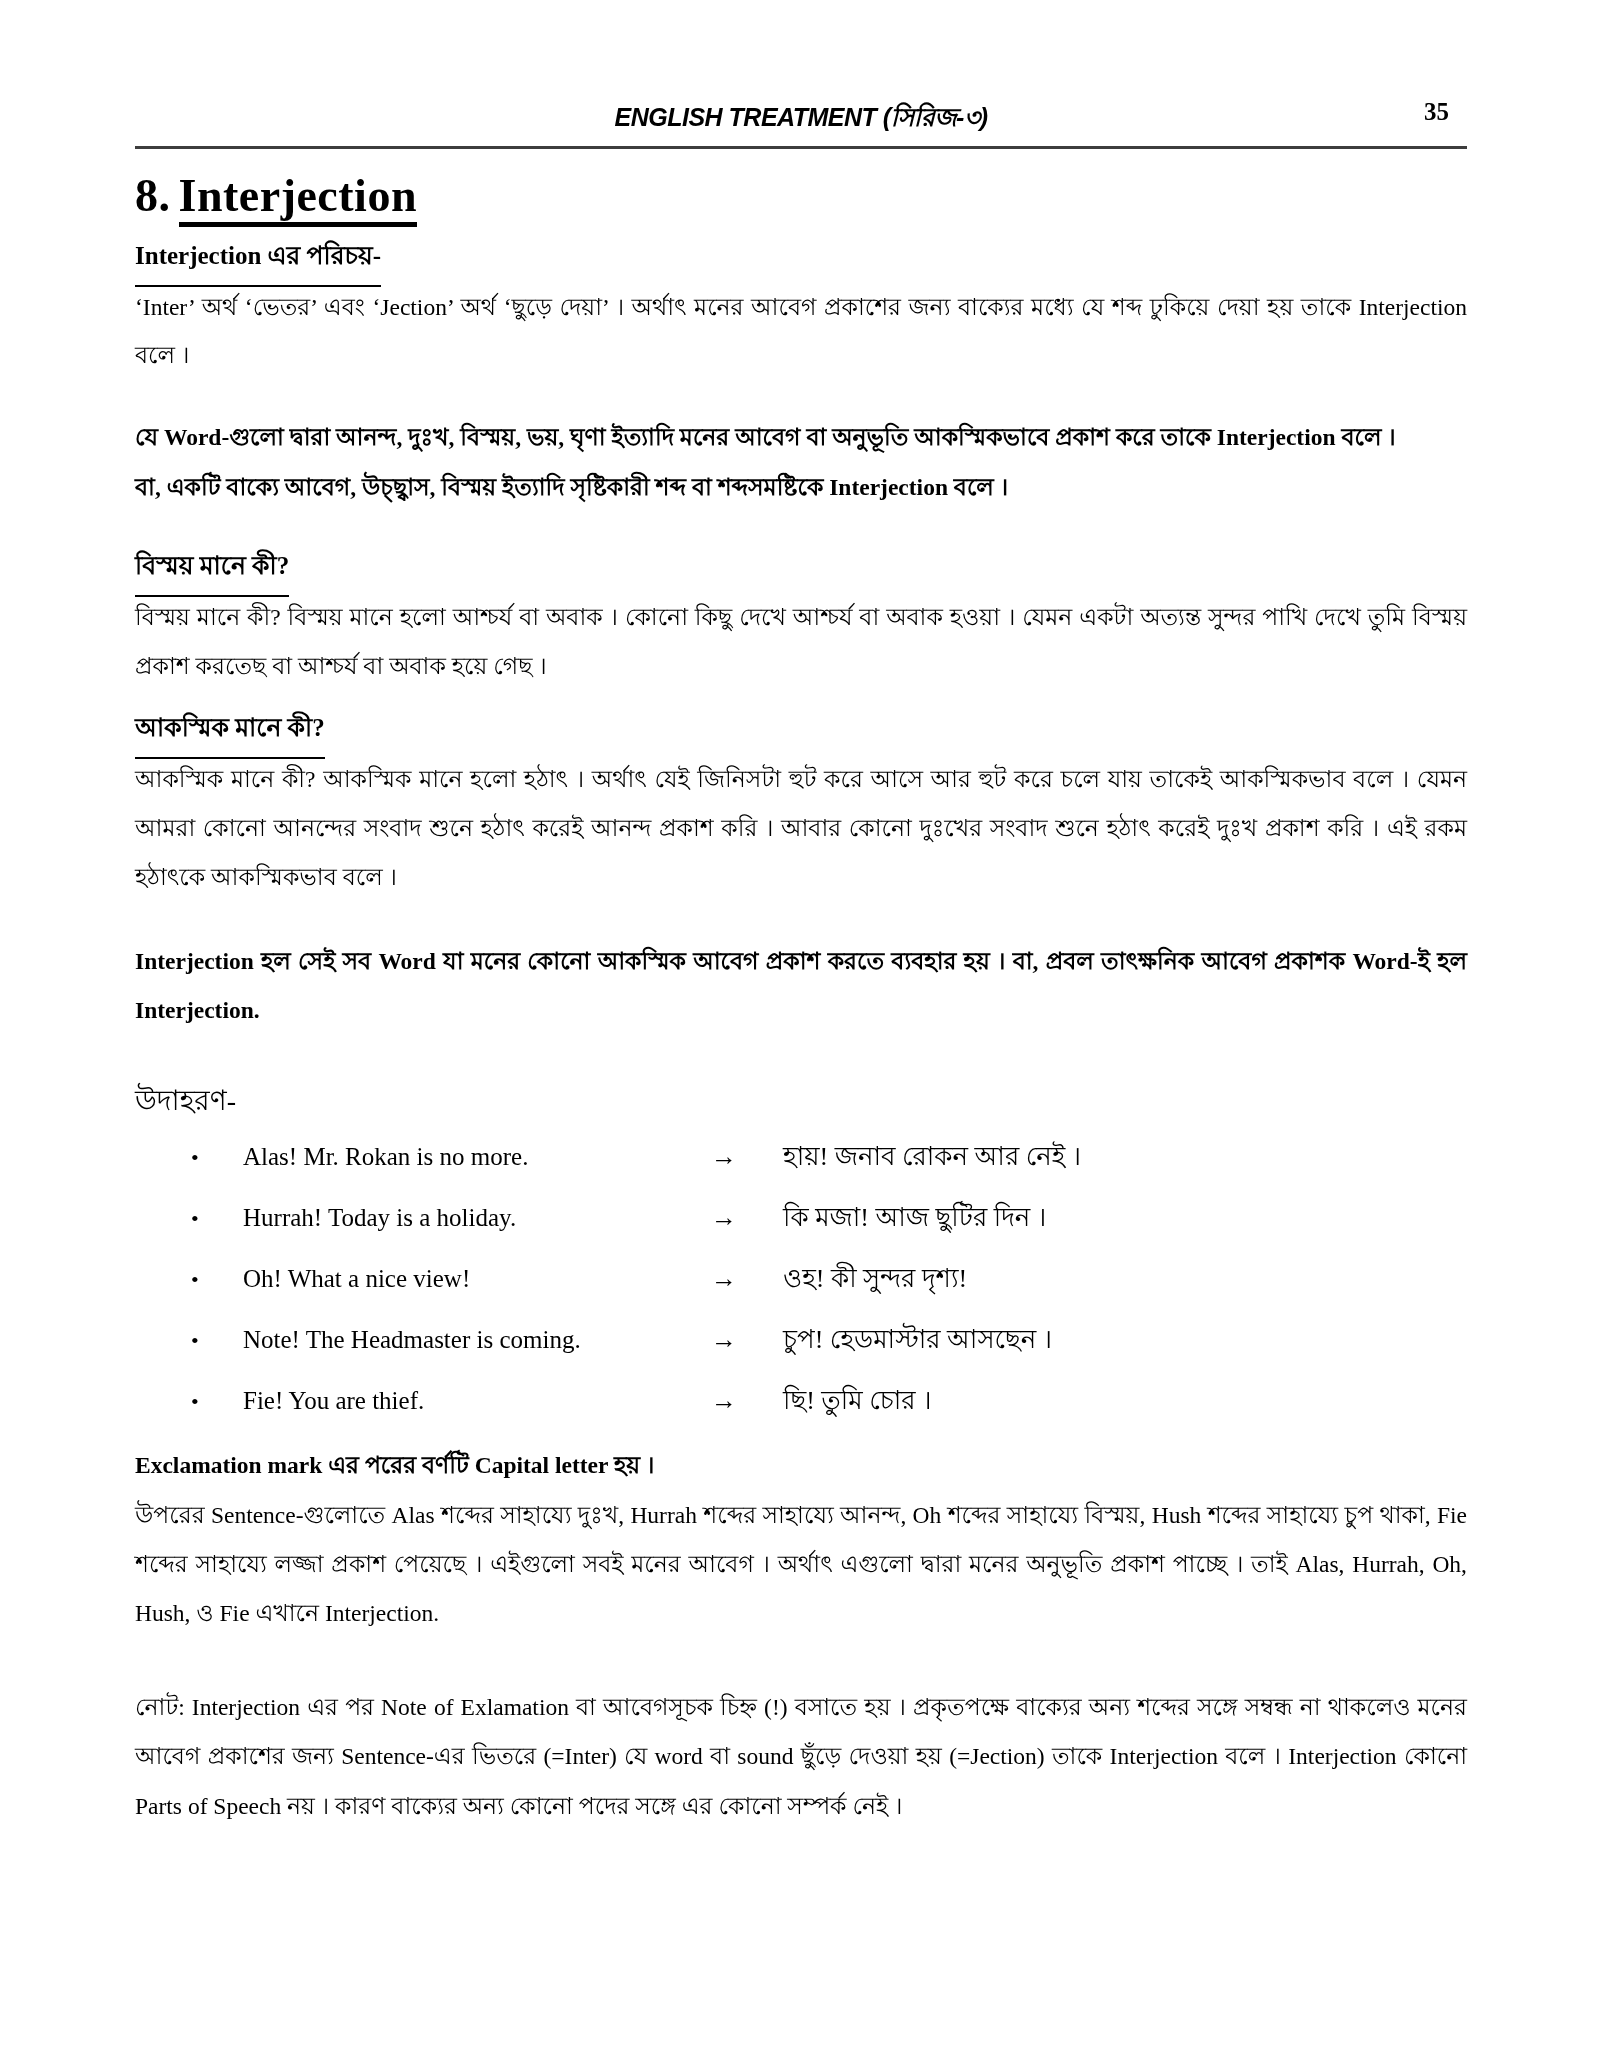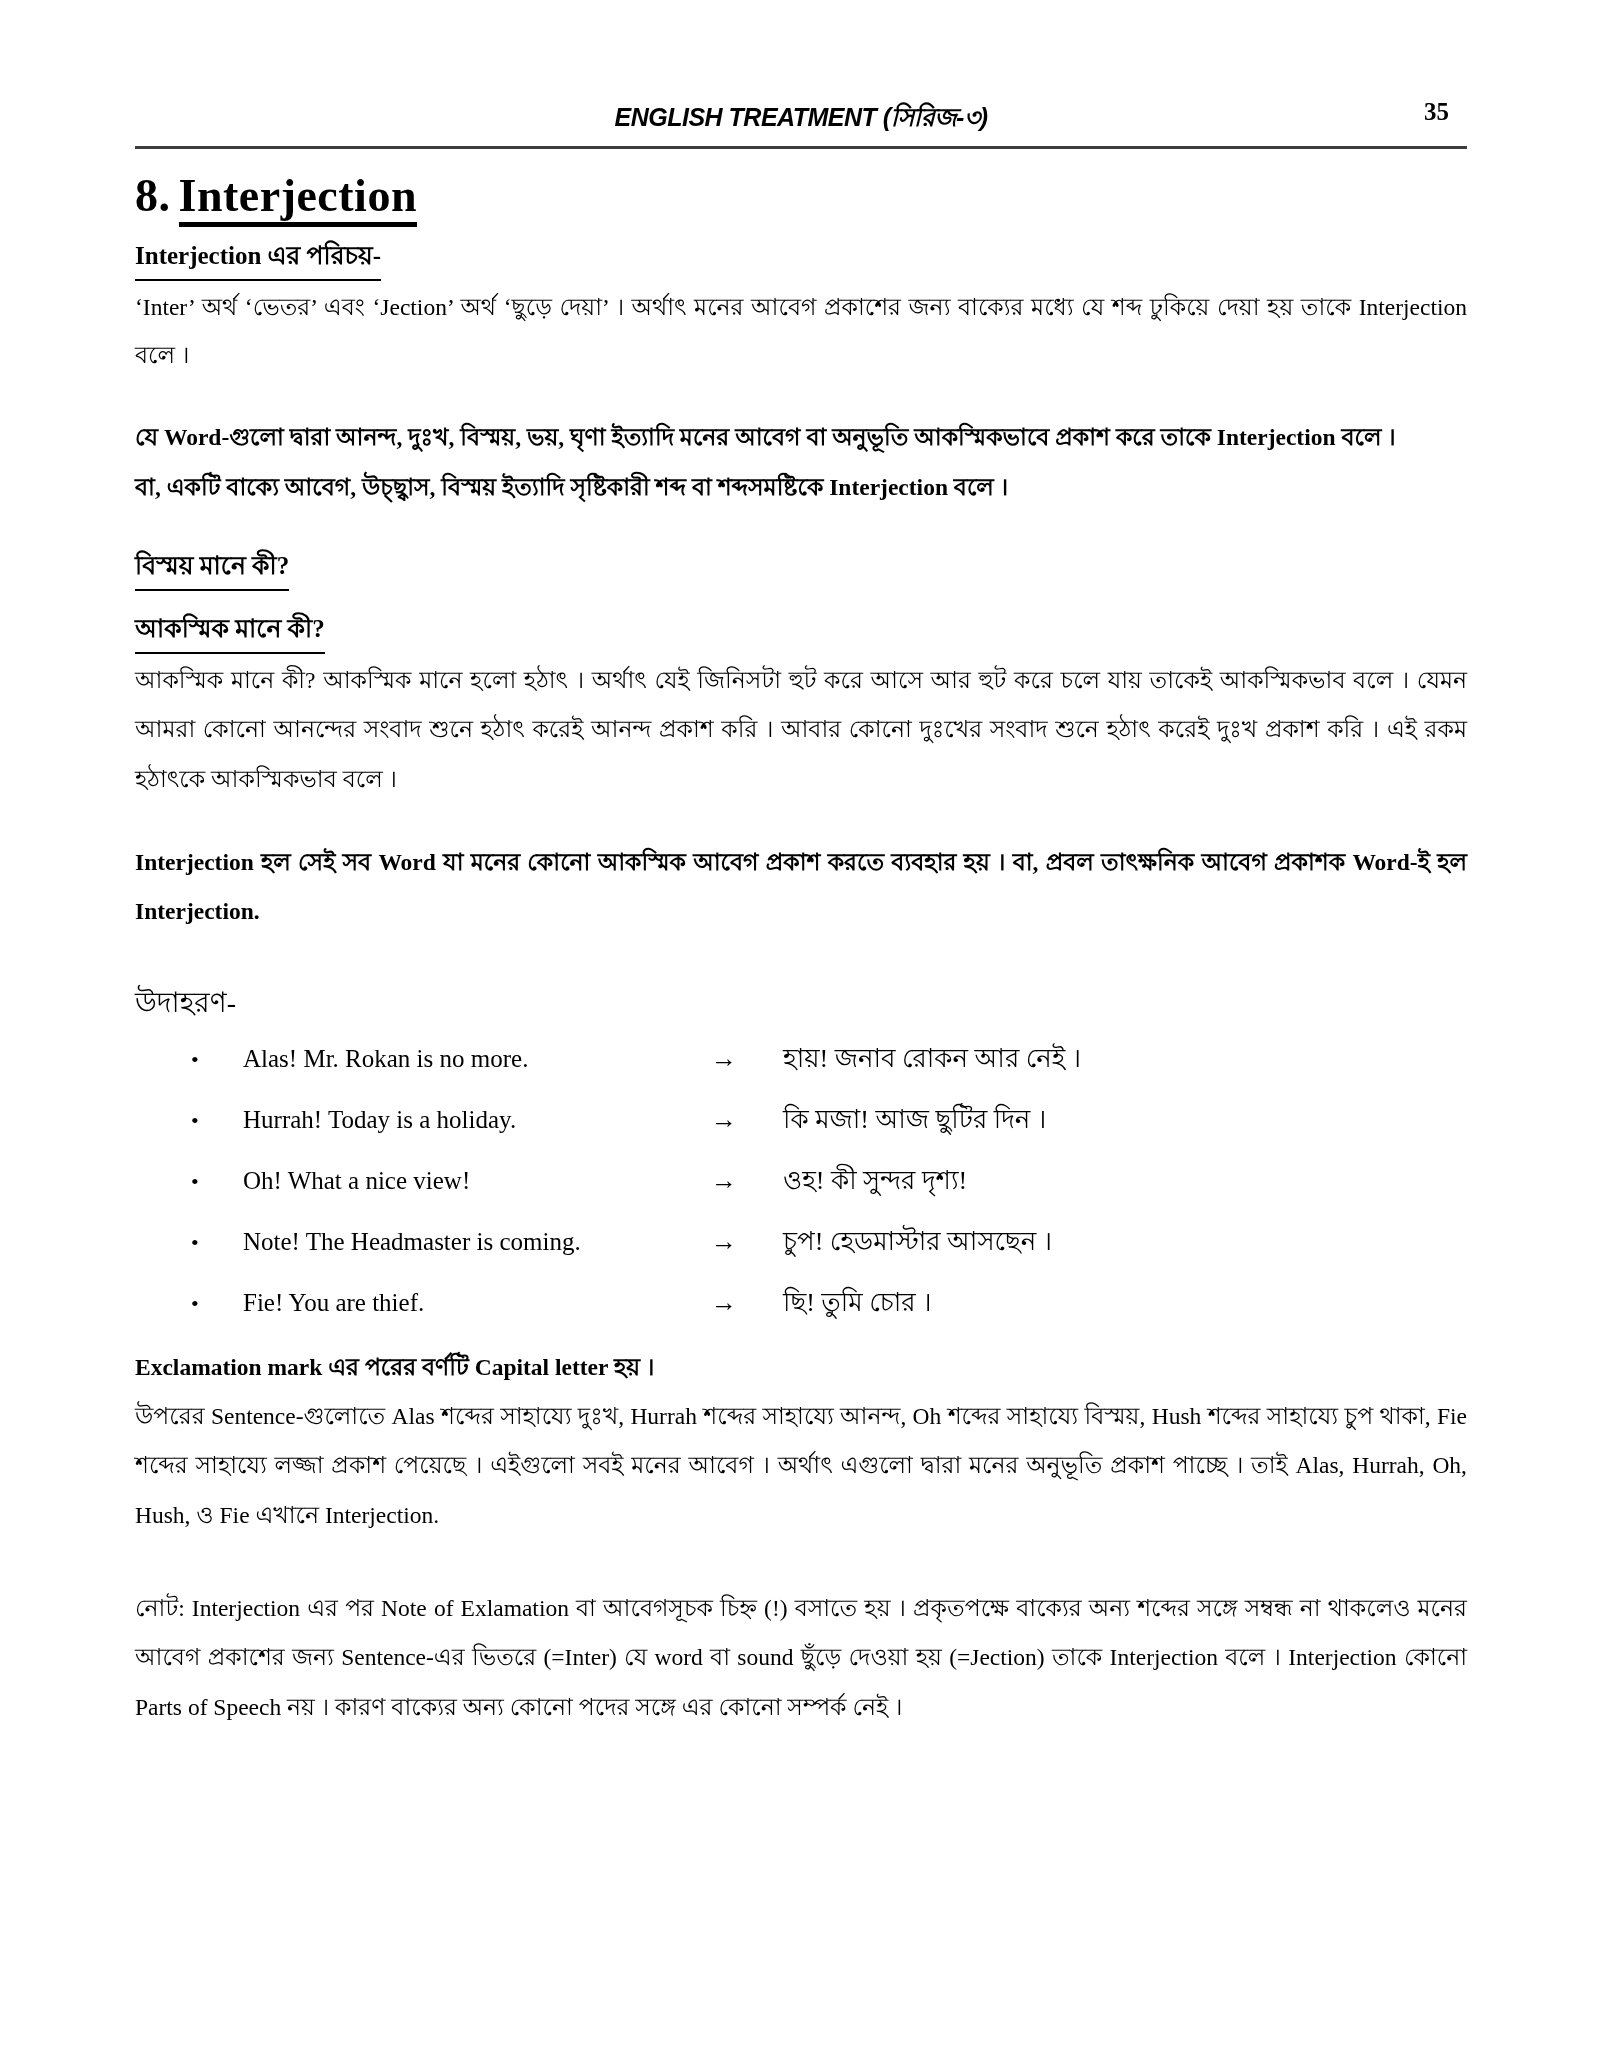--- a/index.html
+++ b/index.html
@@ -63,21 +63,21 @@
     padding-bottom: 1px;
   }
   
   .sec-heading {
     font-size: 25px;
     font-weight: 700;
     margin: 0 0 4px 0;
   }
   .sec-heading span {
     border-bottom: 2.5px solid #000;
-    padding-bottom: 10px;
+    padding-bottom: 16px;
   }
   p.body-text {
     font-size: 23.5px;
     line-height: 2.1;
     text-align: justify;
     margin: 0;
   }
   p.tight { line-height: 2.05; }
   .bold { font-weight: 700; }
   .gap-sm { height: 16px; }
@@ -133,20 +133,21 @@
   <div class="gap-md"></div>
 
   <p class="body-text bold">যে Word-গুলো দ্বারা আনন্দ, দুঃখ, বিস্ময়, ভয়, ঘৃণা ইত্যাদি মনের আবেগ বা অনুভূতি আকস্মিকভাবে প্রকাশ করে তাকে Interjection বলে ।</p>
   <p class="body-text bold">বা, একটি বাক্যে আবেগ, উচ্ছ্বাস, বিস্ময় ইত্যাদি সৃষ্টিকারী শব্দ বা শব্দসমষ্টিকে Interjection বলে ।</p>
 
   <div class="gap-md"></div>
 
   <div class="sec-heading">
     <span>বিস্ময় মানে কী?</span>
   </div>
+  <p class="body-text">বিস্ময় মানে কী? বিস্ময় মানে হলো আশ্চর্য বা অবাক । কোনো কিছু দেখে আশ্চর্য বা অবাক হওয়া । যেমন একটা অত্যন্ত সুন্দর পাখি দেখে তুমি বিস্ময় প্রকাশ করতেছ বা আশ্চর্য বা অবাক হয়ে গেছ ।</p>
 
   <div class="gap-sm"></div>
 
   <div class="sec-heading">
     <span>আকস্মিক মানে কী?</span>
   </div>
   <p class="body-text">আকস্মিক মানে কী? আকস্মিক মানে হলো হঠাৎ । অর্থাৎ যেই জিনিসটা হুট করে আসে আর হুট করে চলে যায় তাকেই আকস্মিকভাব বলে । যেমন আমরা কোনো আনন্দের সংবাদ শুনে হঠাৎ করেই আনন্দ প্রকাশ করি । আবার কোনো দুঃখের সংবাদ শুনে হঠাৎ করেই দুঃখ প্রকাশ করি । এই রকম হঠাৎকে আকস্মিকভাব বলে ।</p>
 
   <div class="gap-md"></div>
 

